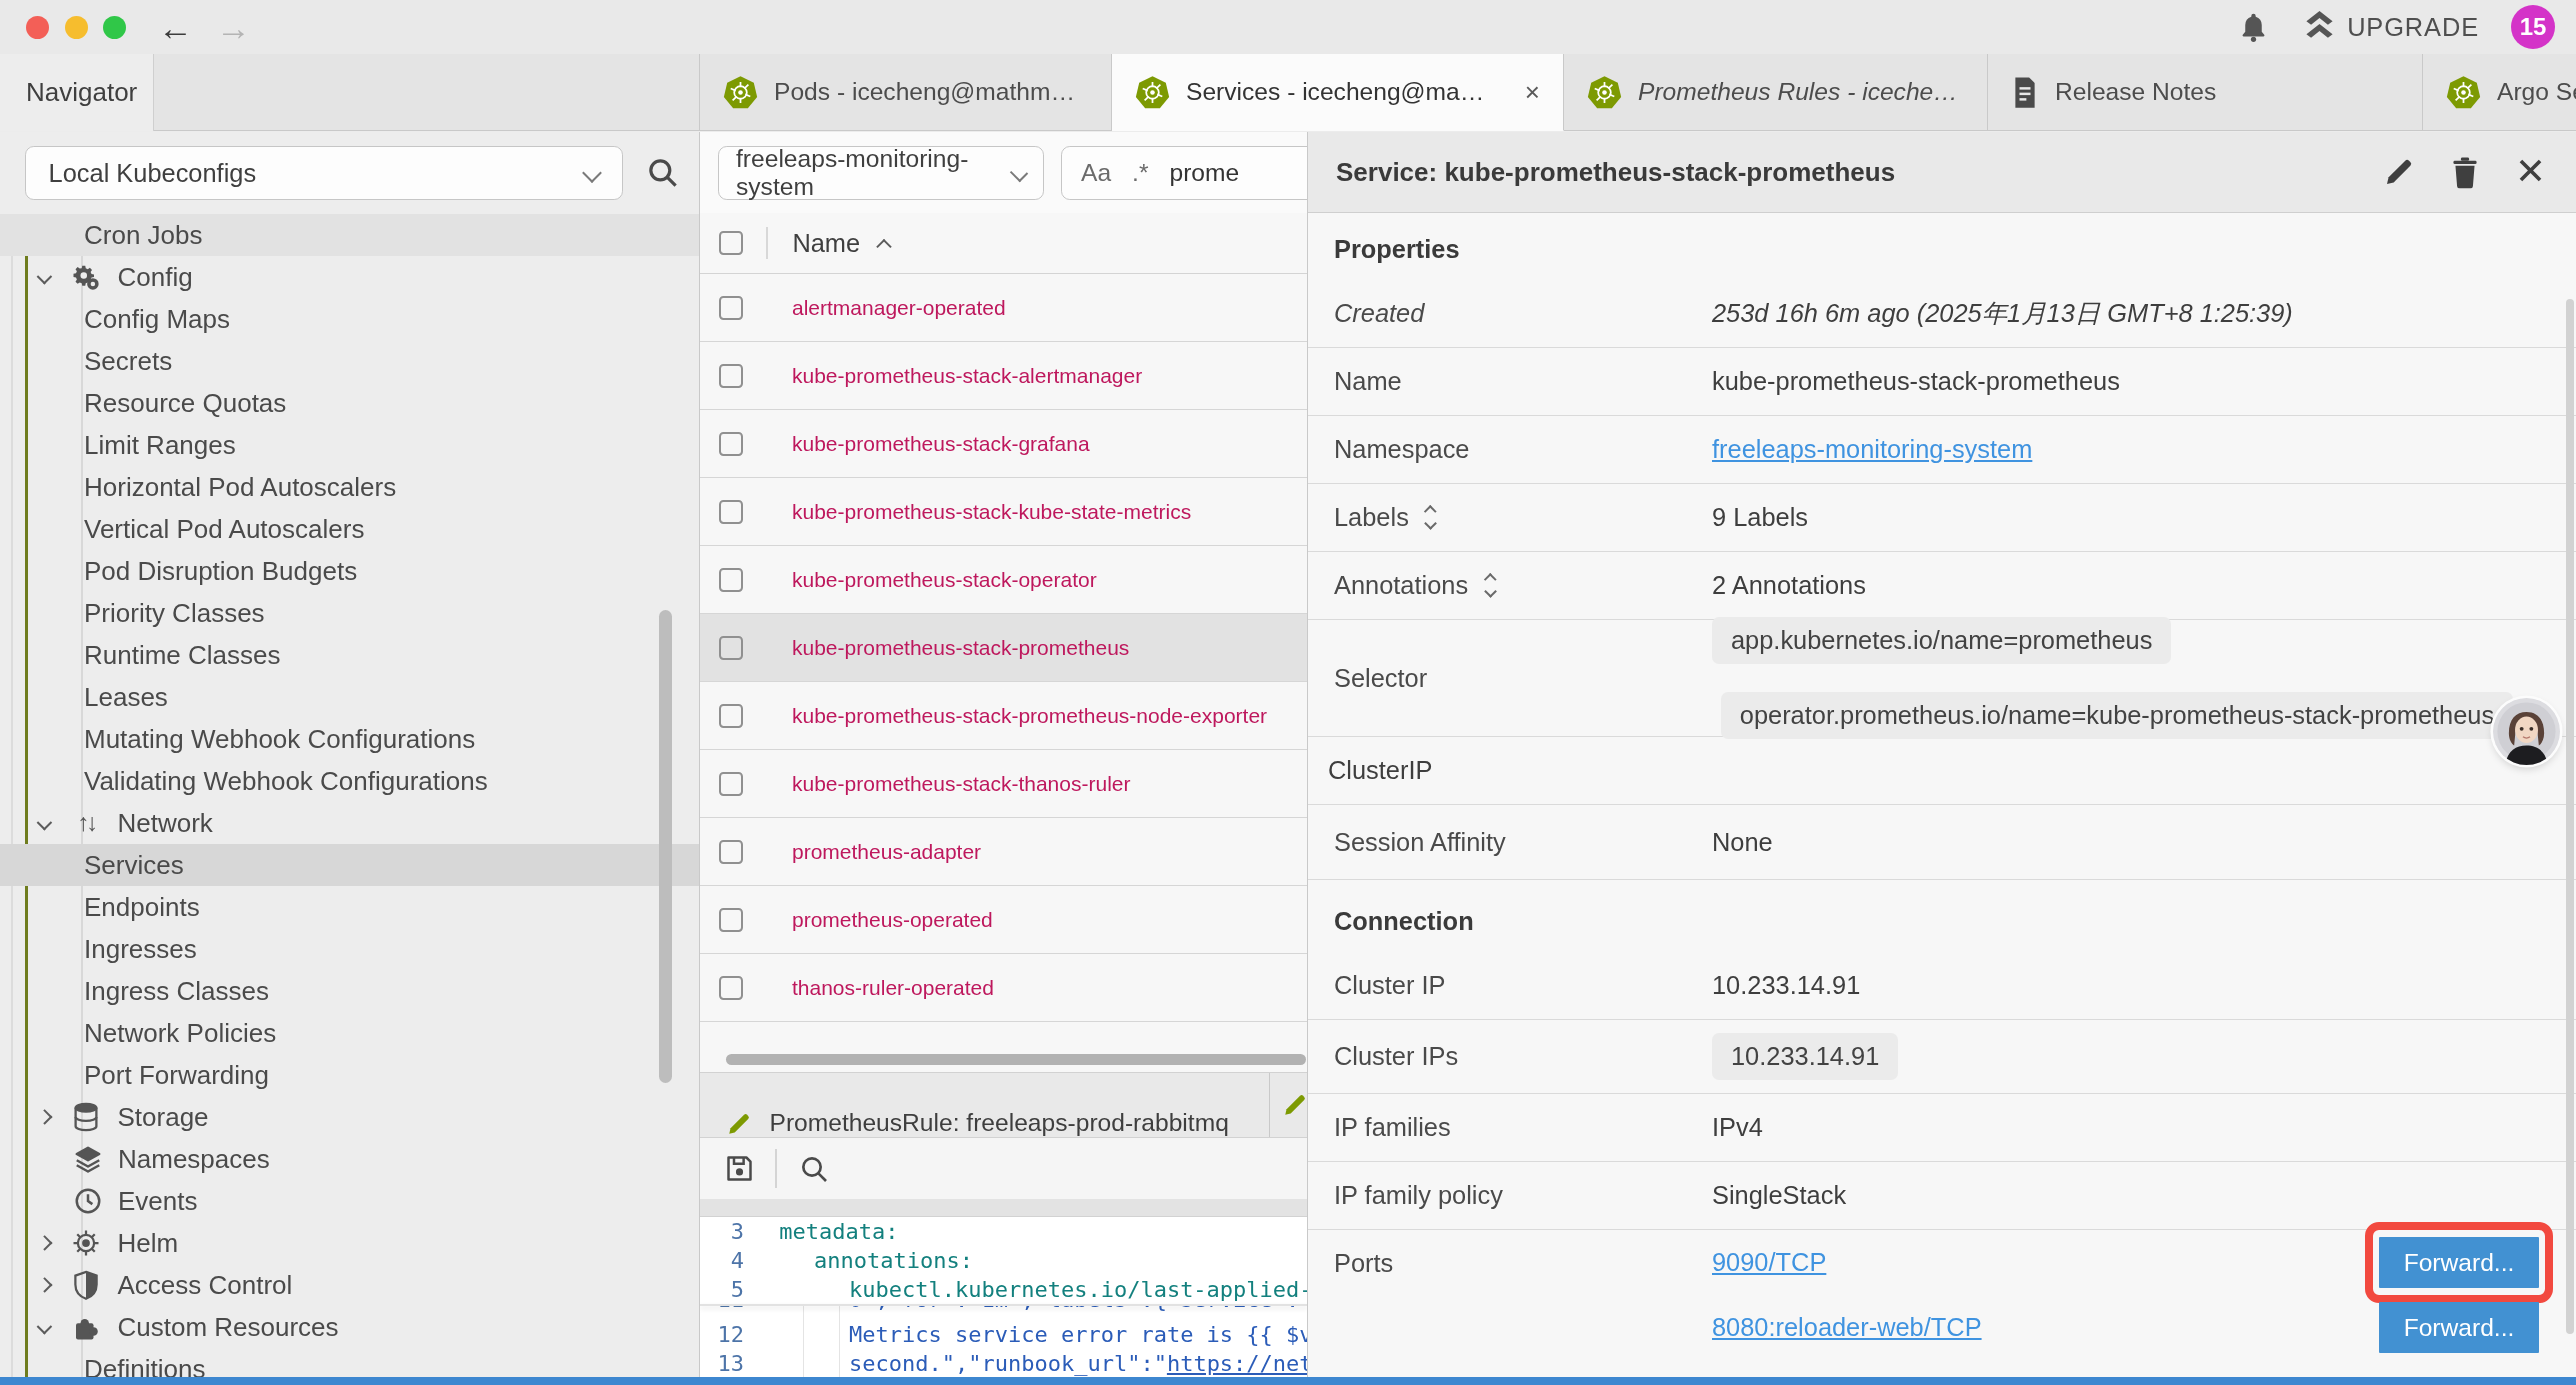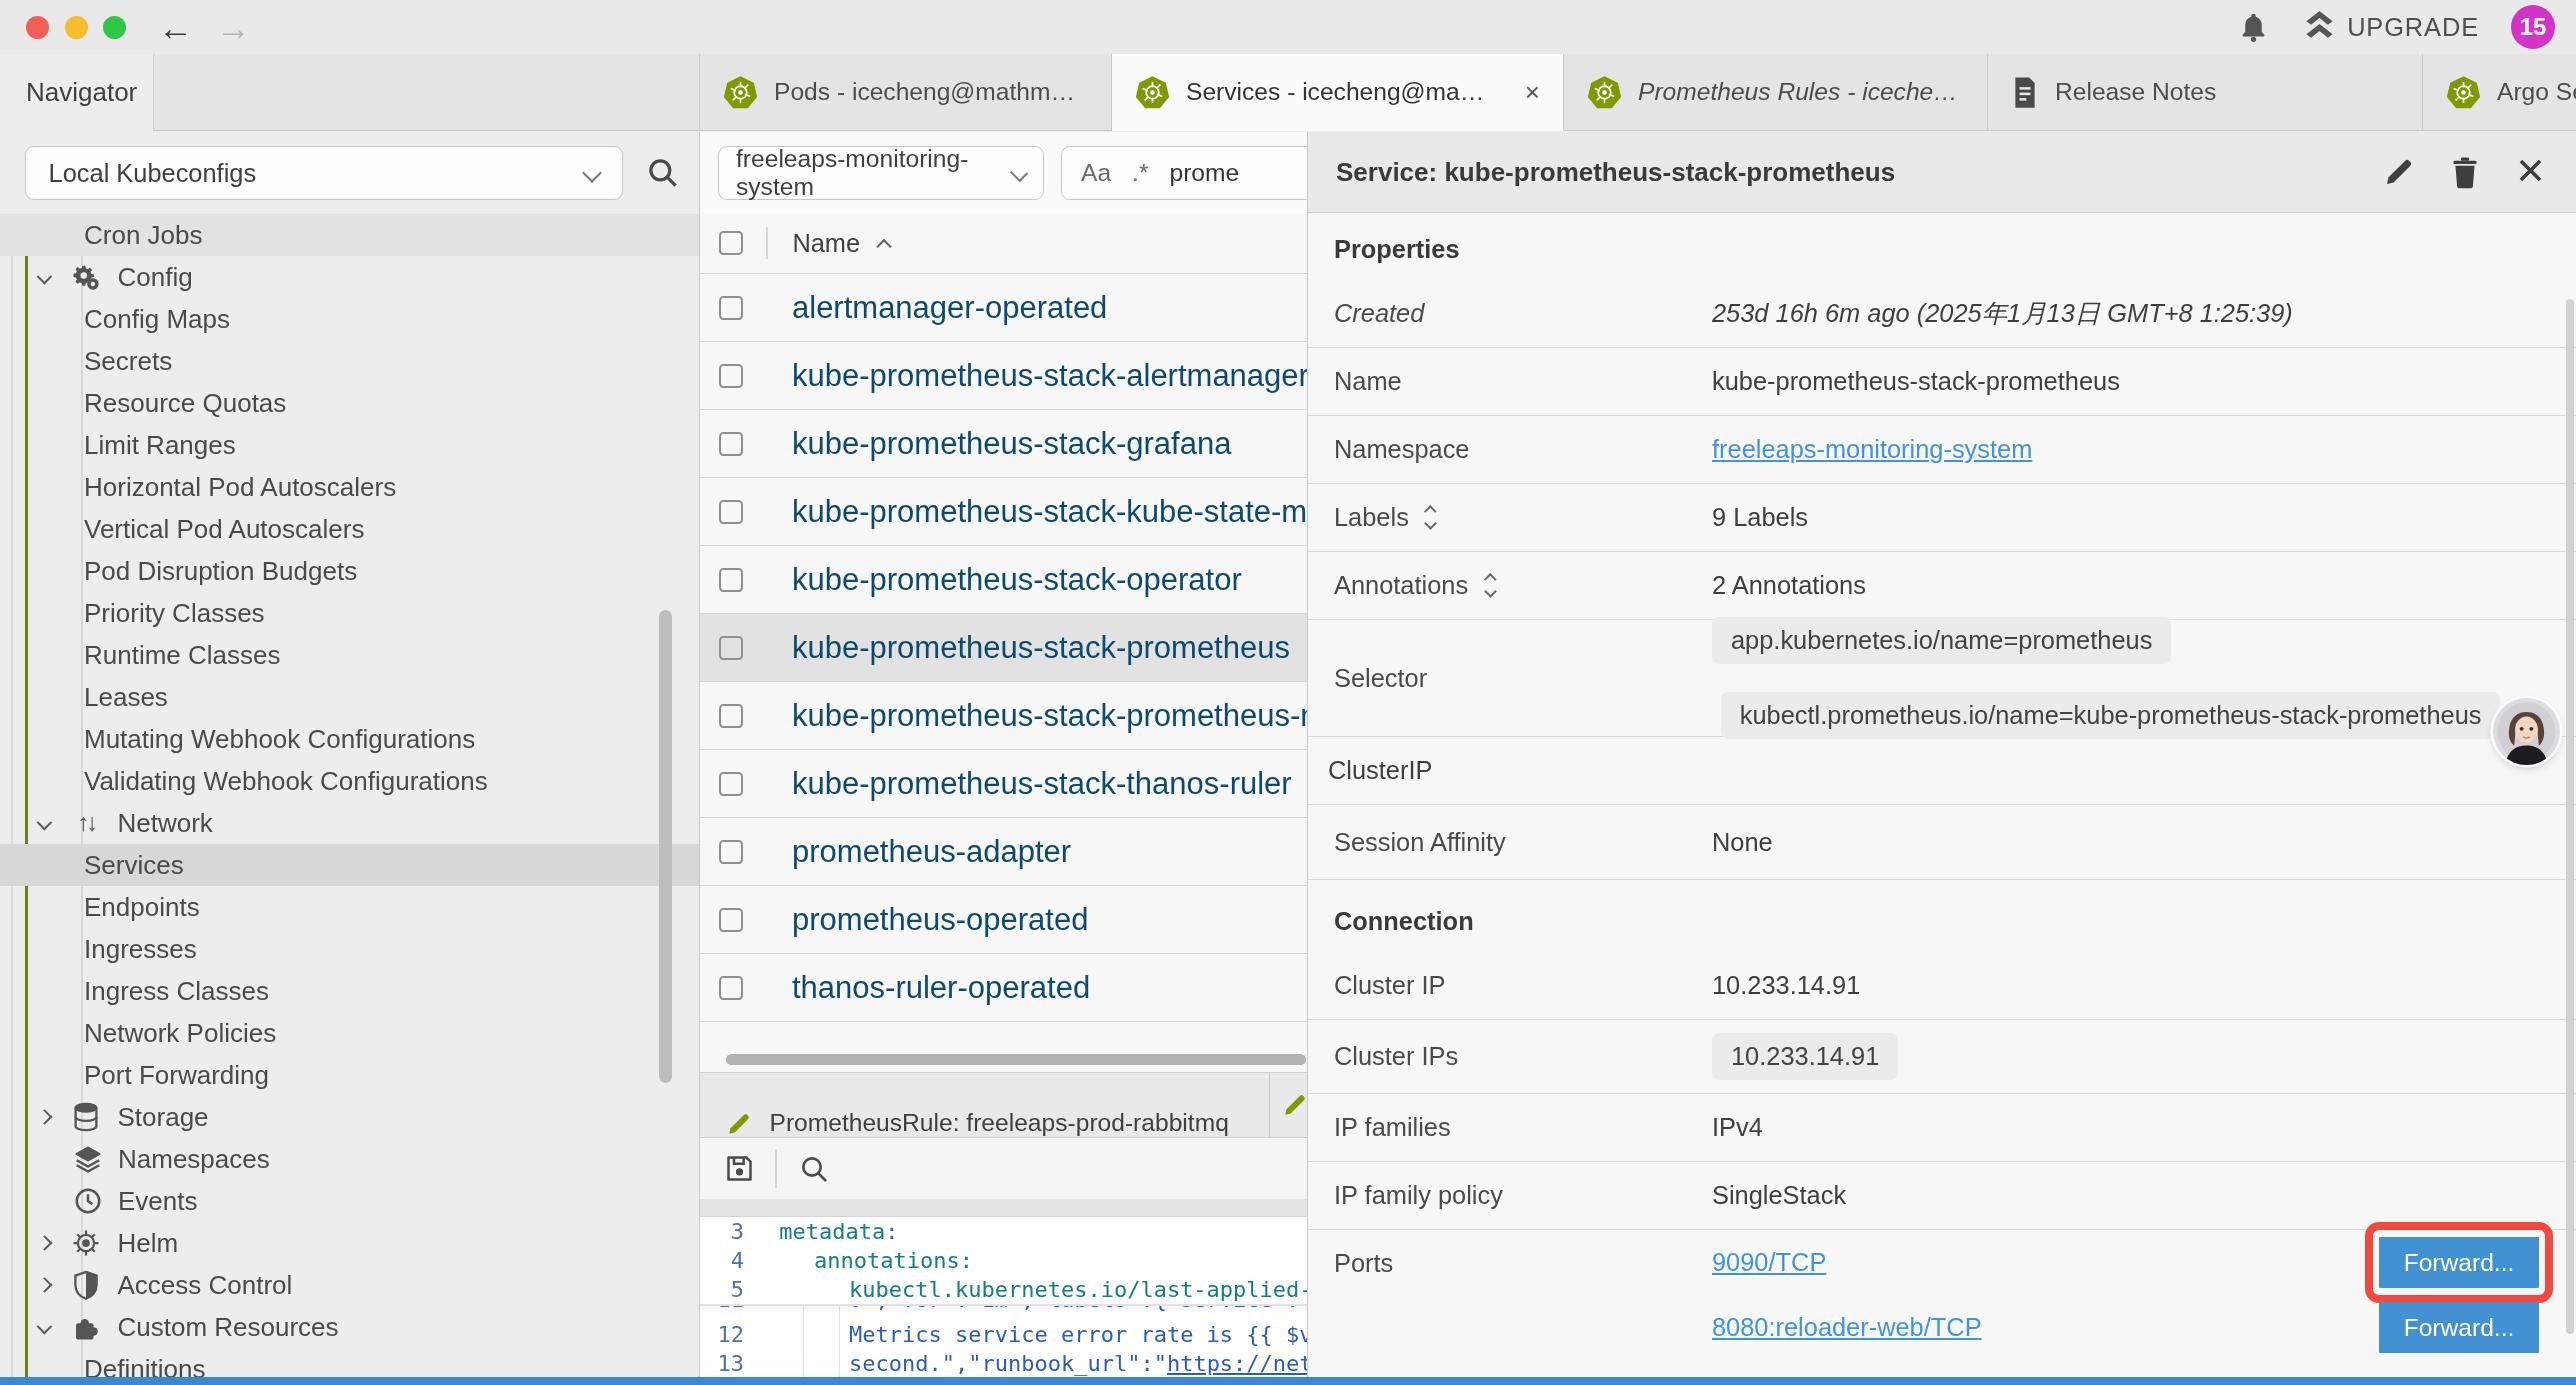--- a/index.html
+++ b/index.html
@@ -67,21 +67,21 @@
   #svc-search { position:absolute; left:361px; top:14px; width:263px; height:54px; background:#fdfdfd; border:1.8px solid #c6c6c6; border-radius:8.8px; display:flex; align-items:center; gap:21px; padding:0 19px; font-size:24.6px; color:#6b6b6b; }
   #svc-search .qval { color:#333; }
   #table-header { position:absolute; left:0; top:81px; width:608px; height:61px; border-bottom:1.8px solid #d4d4d4; display:flex; align-items:center; }
   .cbx { width:24px; height:24px; border:2.2px solid #909090; border-radius:4.4px; margin-left:19px; flex:0 0 auto; }
   #table-header .vdiv { width:1.8px; height:32px; background:#d8d8d8; margin-left:23px; }
   #table-header .hname { margin-left:24.6px; font-size:25.4px; color:#3f3f3f; }
   .caret-up { width:11.4px; height:11.4px; border-left:2.2px solid #5c5c5c; border-bottom:2.2px solid #5c5c5c; transform:rotate(135deg); display:inline-block; margin-left:17.5px; margin-top:7px; }
   #svc-rows { position:absolute; left:0; top:142px; width:608px; }
   .svc-row { height:68px; display:flex; align-items:center; border-bottom:0.9px solid #d6d6d6; }
   .svc-row.selected { background:#e2e2e2; }
-  .svc-row .nm { margin-left:49px; font-size:31px; color:#0c4a6e; white-space:nowrap; }
+  .svc-row .nm { margin-left:49px; font-size:21px; color:#be185d; white-space:nowrap; }
   #h-scrollbar { position:absolute; left:26px; top:922px; width:580px; height:11.4px; border-radius:6.1px; background:#b2b2b2; }
 
   #editor-tabbar { position:absolute; left:0; top:940px; width:608px; height:66px; background:#e9e9e9; border-top:1.8px solid #d2d2d2; border-bottom:1.8px solid #d2d2d2; display:flex; align-items:center; }
   #editor-tab { display:flex; align-items:flex-end; gap:17.5px; padding-left:26px; width:576px; height:100%; border-right:1.8px solid #c9c9c9; font-size:24.6px; color:#3e3e3e; white-space:nowrap; overflow:hidden; }
   #editor-tab2 { display:flex; align-items:center; padding-left:12.3px; flex:1; height:100%; }
   #editor-toolbar { position:absolute; left:0; top:1006px; width:608px; height:61px; background:#f5f5f5; display:flex; align-items:center; }
   #editor-toolbar .vdiv { width:1.8px; height:39px; background:#d4d4d4; margin:0 21px 0 19px; }
   #editor-sep { position:absolute; left:0; top:1067px; width:608px; height:17.5px; background:#e3e3e3; border-bottom:1.8px solid #d2d2d2; }
   #code { position:absolute; left:0; top:1085px; width:608px; bottom:0; background:#ffffff; font-family:"DejaVu Sans Mono", monospace; font-size:22px; }
   .cline { height:29px; display:flex; align-items:center; white-space:nowrap; }
@@ -619,21 +619,21 @@
             <div class="d-value">
               <span>2 Annotations</span>
             </div>
           </div>
           <div class="d-row" style="height: 117px;">
             <div class="d-label">
               <span>Selector</span>
             </div>
             <div class="d-value" style="flex-direction: column; align-items: flex-start; justify-content: center; gap: 28px;">
               <span class="chip">app.kubernetes.io/name=prometheus</span>
-              <span class="chip" style="margin-left: 8.8px;">kubectl.prometheus.io/name=kube-prometheus-stack-prometheus</span>
+              <span class="chip" style="margin-left: 8.8px;">operator.prometheus.io/name=kube-prometheus-stack-prometheus</span>
             </div>
           </div>
           <div class="d-row" style="height: 68px;">
             <div class="d-value">
               <span>ClusterIP</span>
             </div>
           </div>
           <div class="d-row" style="height: 75px;">
             <div class="d-label">
               <span>Session Affinity</span>

